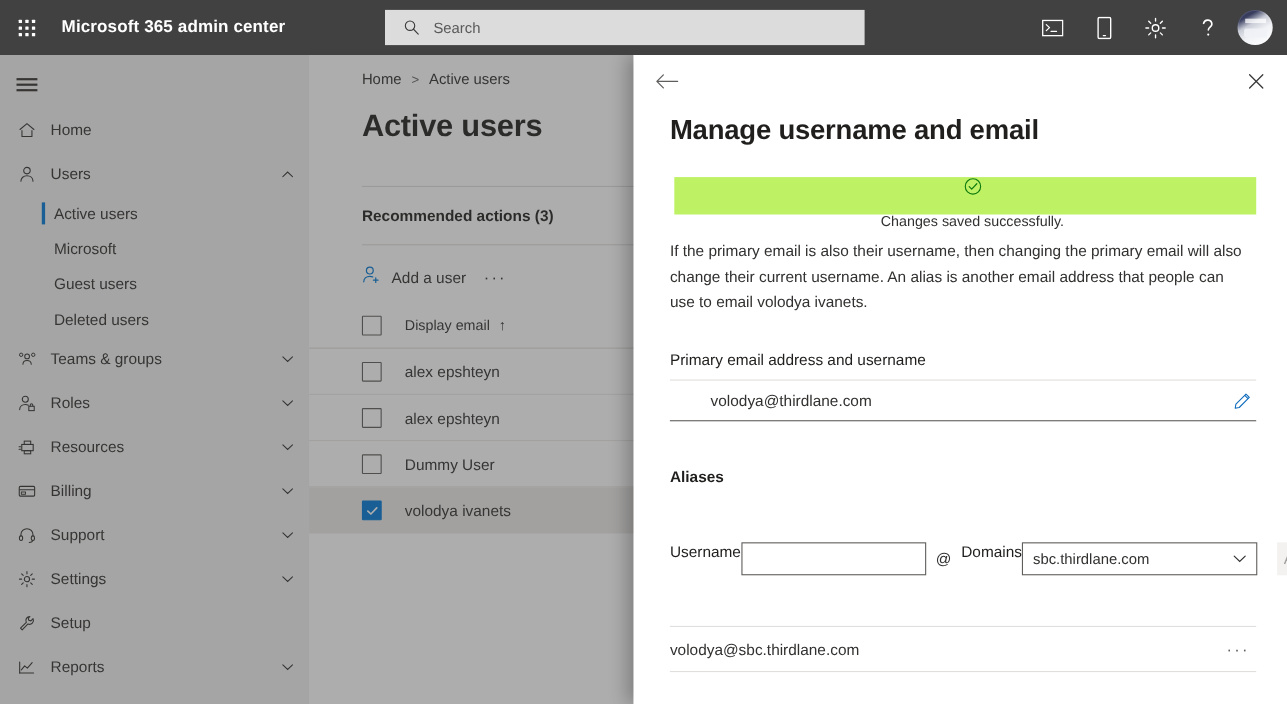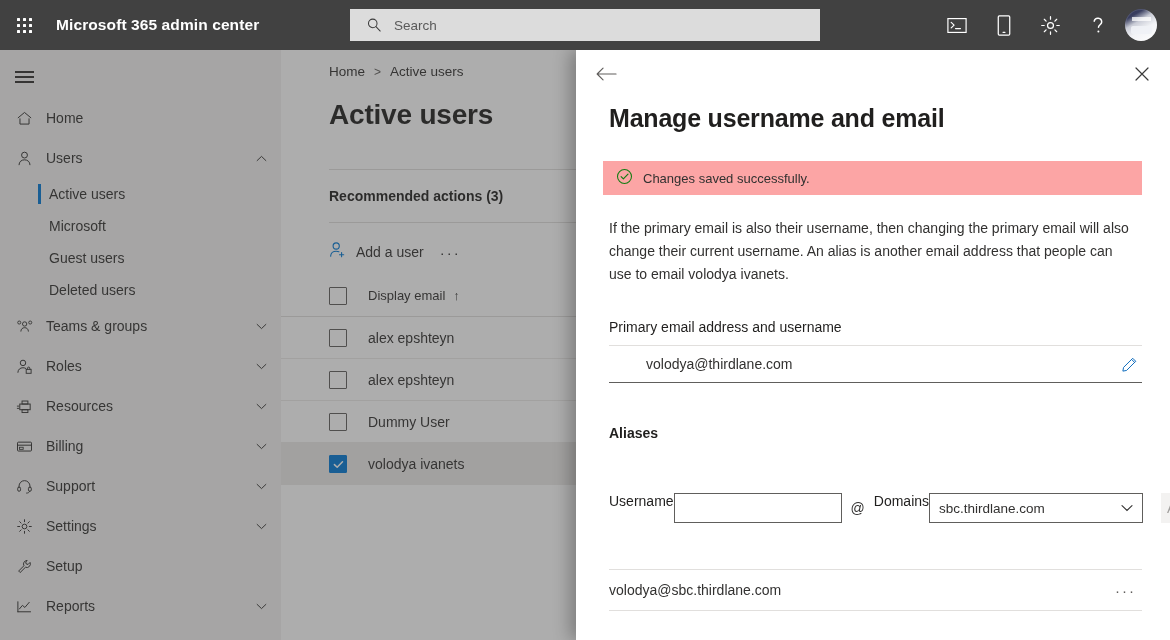--- a/index.html
+++ b/index.html
@@ -32,21 +32,21 @@
     gap: 3px;
   }
   .waffle-grid i { background: #ffffff; width: 3px; height: 3px; border-radius: 0.5px; display:block;}
   .suite-title {
     color: #ffffff; font-size: 15.5px; font-weight: 700;
     letter-spacing: 0.1px; margin-left: 8px; white-space: nowrap;
     cursor: pointer;
   }
   .search-wrap {
     position: absolute; left: 350px; top: 9px;
-    width: 470px; height: 32px;
+    width: 436px; height: 32px;
     background: #dcdcdc;
     display: flex; align-items: center;
   }
   .search-ico { margin-left: 16px; margin-right: 12px; display:flex; }
   .search-input {
     border: none; outline: none; background: transparent;
     font-family: "Liberation Sans", sans-serif;
     font-size: 13.5px; color: #2b2b2b;
     width: 400px; height: 30px; padding: 0;
   }
@@ -184,24 +184,25 @@
     position: absolute; right: 12px; top: 10px;
     width: 32px; height: 32px;
     display:flex; align-items:center; justify-content:center;
     cursor:pointer;
   }
   .panel-title {
     font-size: 25px; font-weight: 700; color: #201f1e;
     padding: 6px 0 0 33px; letter-spacing: -0.2px;
   }
   .msgbar {
-    margin: 28px 28px 0 27px; height: 34px;
-    background: #fca5a5;
+    margin: 28px 28px 0 37px; height: 34px;
+    background: #bef264;
     display: flex; align-items: center; gap: 10px;
     padding-left: 13px;
+    flex-direction: column;
   }
   .msgbar-text { font-size: 13px; color: #323130; }
   .panel-desc {
     margin: 22px 33px 0 33px;
     font-size: 14px; line-height: 23px; color: #323130;
     max-width: 528px;
   }
   .section-head {
     margin: 33px 33px 0 33px;
     font-size: 14px; font-weight: 400; color: #201f1e;

